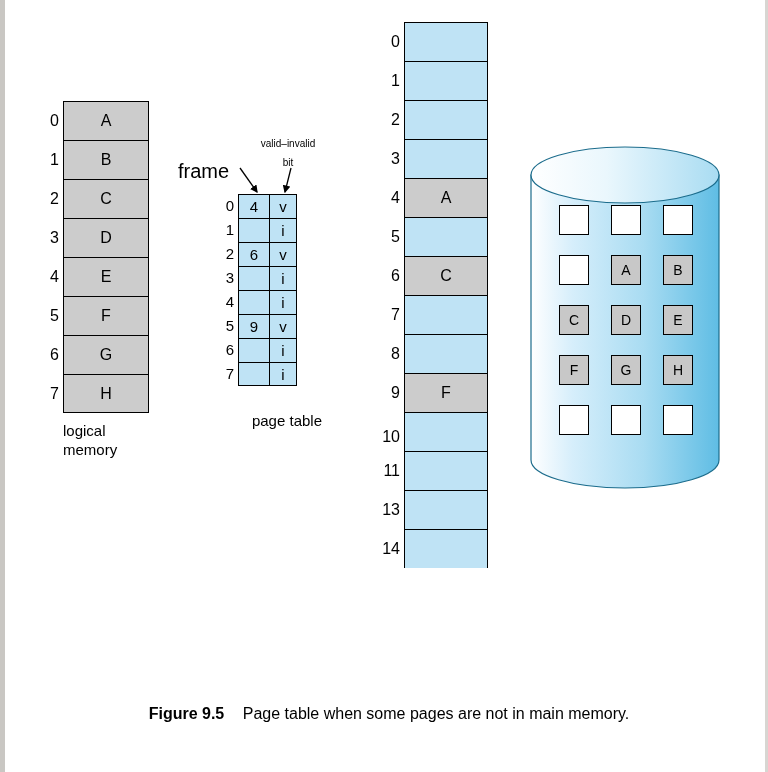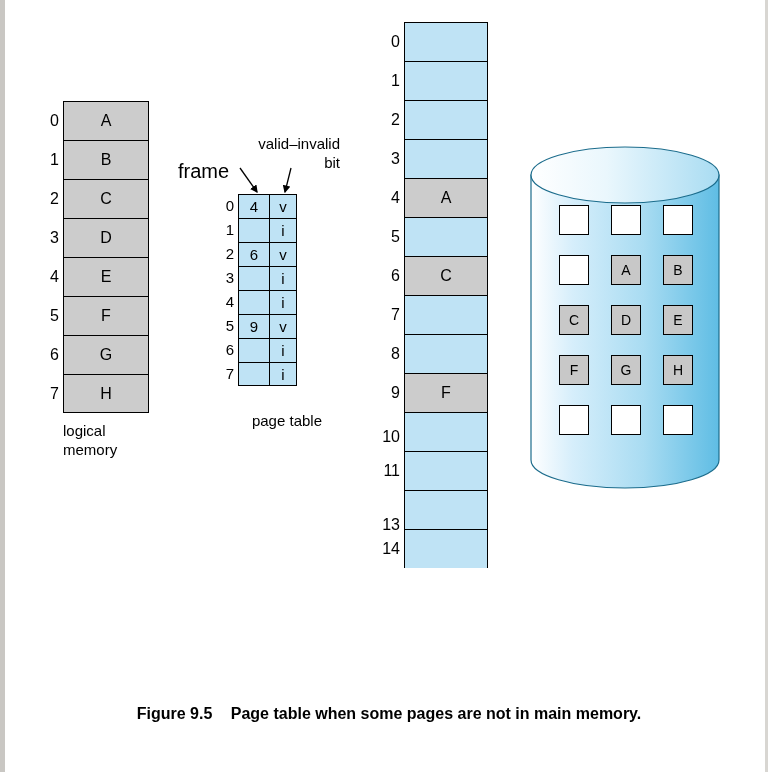--- a/index.html
+++ b/index.html
@@ -99,22 +99,22 @@
     color: #000;
   }
   #frame-label {
     left: 173px; top: 160px;
     font-size: 20px;
     color: #000;
   }
   #valid-invalid-label {
     left: 231px; top: 134px;
     width: 104px;
-    text-align: right;
-    font-size: 15px;
+    text-align: center;
+    font-size: 10px;
     line-height: 19px;
     color: #000;
   }
   #pt-arrows {
     left: 180px; top: 150px;
     width: 140px; height: 50px;
   }
 
   
   #physical-memory {
@@ -179,21 +179,21 @@
 
   
   #caption {
     left: 0; top: 705px;
     width: 768px;
     text-align: center;
     font-size: 16px;
     color: #000;
   }
   #caption b { font-weight: bold; }
-  #caption .cap-text { font-weight: bold; text-align: right; }
+  #caption .cap-text { font-weight: normal; text-align: right; }
 </style>
 </head>
 <body>
 
 <div id="figure">
 
   <div class="abs" id="logical-memory">
     <div class="lm-row">
       <span class="lm-index" style="top:11px">0</span>
       <div class="lm-cell">A</div>
@@ -334,21 +334,21 @@
     </div>
     <div class="pm-row">
       <span class="pm-index" style="top:16px">10</span>
       <div class="pm-cell"></div>
     </div>
     <div class="pm-row">
       <span class="pm-index" style="top:11px">11</span>
       <div class="pm-cell"></div>
     </div>
     <div class="pm-row">
-      <span class="pm-index" style="top:26px">13</span>
+      <span class="pm-index" style="top:11px">13</span>
       <div class="pm-cell"></div>
     </div>
     <div class="pm-row">
       <span class="pm-index" style="top:11px">14</span>
       <div class="pm-cell"></div>
     </div>
   </div>
 
   <div class="abs" id="disk">
     <svg id="disk-svg" width="192" height="350" viewBox="0 0 192 350">

